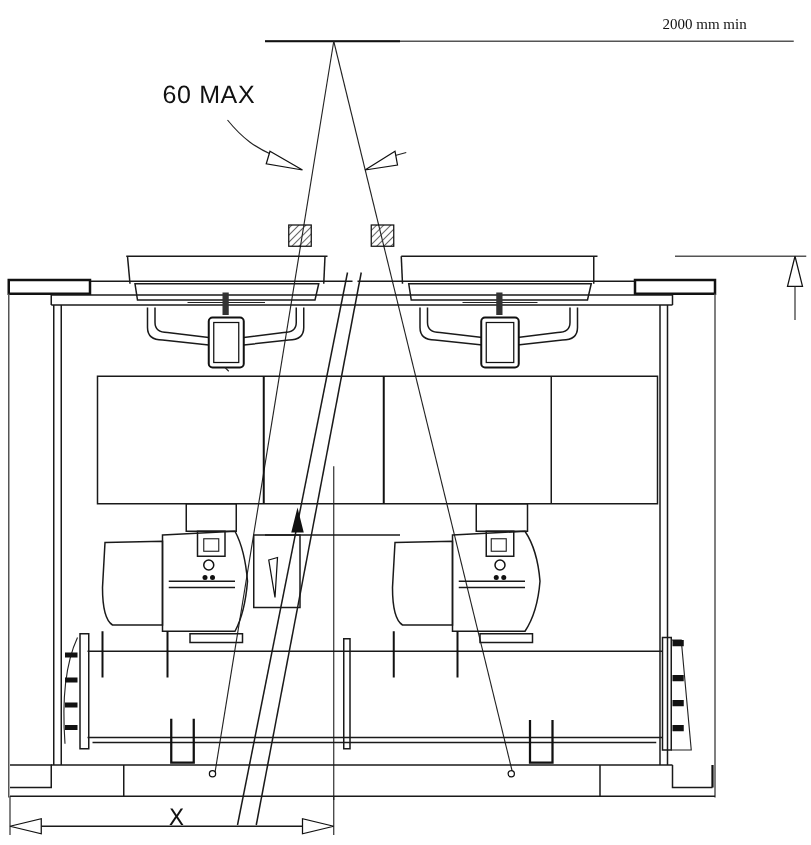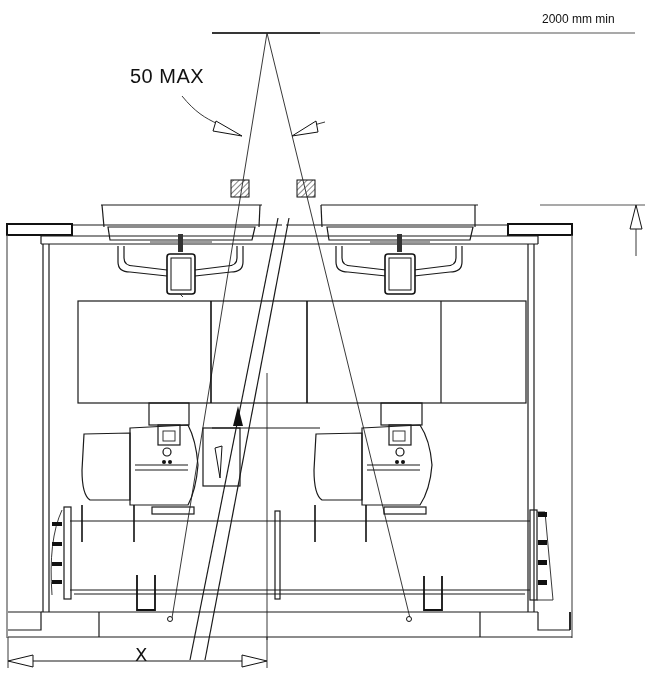--- a/index.html
+++ b/index.html
@@ -3,21 +3,21 @@
   <meta charset="utf-8">
   <style>
     html, body { margin: 0; padding: 0; background: #ffffff; }
     body { width: 649px; height: 676px; overflow: hidden; position: relative; }
     .canvas { position: absolute; left: 0; top: 0; width: 649px; height: 676px; }
     svg { display: block; }
     .ln { stroke: #1a1a1a; fill: none; stroke-width: 1.2; }
     .ln-thin { stroke: #222; fill: none; stroke-width: 0.9; }
     .ln-grey { stroke: #555; fill: none; stroke-width: 1.2; }
     .label-abs { position: absolute; white-space: nowrap; color: #111; }
-    .lbl-clearance { left: 542px; top: 12px; font-family: Liberation Sans, sans-serif; font-size: 12px; }
+    .lbl-clearance { left: 530px; top: 12px; font-family: Liberation Serif, serif; font-size: 12px; }
     .lbl-angle { left: 130px; top: 65px; font-family: "Liberation Sans", sans-serif; font-size: 20px; letter-spacing: 0.5px; }
     .lbl-x { left: 135px; top: 644px; font-family: "DejaVu Sans", sans-serif; font-size: 18px; }
   </style>
 </head>
 <body>
 
 <div class="canvas">
 <svg width="649" height="676" viewBox="0 0 649 676" xmlns="http://www.w3.org/2000/svg">
   <defs>
     <pattern id="hatch" patternUnits="userSpaceOnUse" width="4" height="4" patternTransform="rotate(45)">
@@ -209,15 +209,15 @@
   <g>
     <line x1="8" y1="637" x2="8" y2="668" class="ln-thin"></line>
     <line x1="267" y1="637" x2="267" y2="668" class="ln-thin"></line>
     <line x1="33" y1="661" x2="242" y2="661" class="ln"></line>
     <polygon points="8,661 33,655 33,667" fill="#fff" stroke="#111" stroke-width="1"></polygon>
     <polygon points="267,661 242,655 242,667" fill="#fff" stroke="#111" stroke-width="1"></polygon>
   </g>
 </svg>
 
 <div class="label-abs lbl-clearance">2000 mm min</div>
-<div class="label-abs lbl-angle">50  MAX</div>
+<div class="label-abs lbl-angle">60  MAX</div>
 <div class="label-abs lbl-x">X</div>
 </div>
 
 </body></html>

